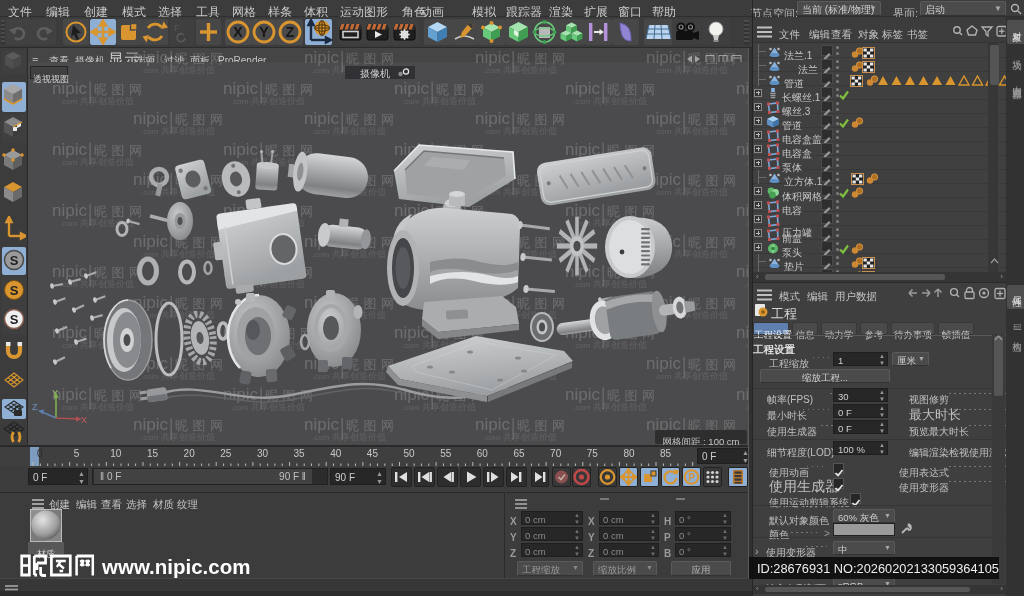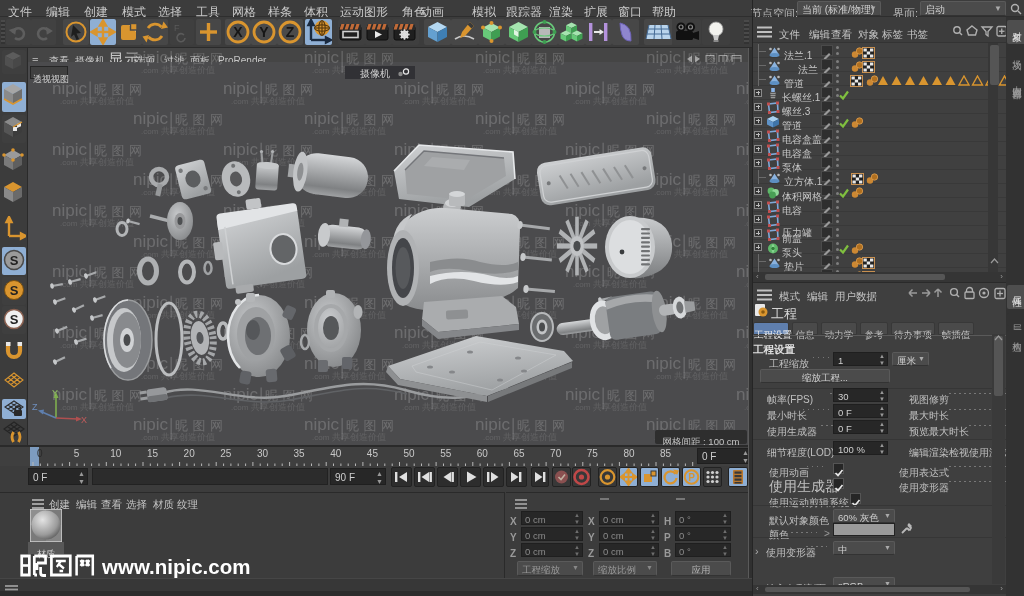--- a/index.html
+++ b/index.html
@@ -1092,20 +1092,24 @@
       <line x1="635.4" y1="16.5" x2="635.4" y2="19" stroke="#b8b8b8" stroke-width="1"></line>
       <line x1="642.7" y1="16.5" x2="642.7" y2="19" stroke="#b8b8b8" stroke-width="1"></line>
       <line x1="650.0" y1="16.5" x2="650.0" y2="19" stroke="#b8b8b8" stroke-width="1"></line>
       <line x1="657.4" y1="16.5" x2="657.4" y2="19" stroke="#b8b8b8" stroke-width="1"></line>
       <line x1="664.7" y1="15" x2="664.7" y2="19" stroke="#b8b8b8" stroke-width="1"></line>
     </svg>
 <div class="abs fld" style="left:697px;top:448px;width:55px;height:16px;padding:1px 4px"><span style="color:#cfcfcf;font-size:10px">0 F</span><span style="position:absolute;right:2px;top:0px;font-size:7px;color:#999;line-height:8px">▲<br>▼</span></div>
 <div class="abs" style="left:0;top:466px;width:752px;height:26px;background:#3c3c3c"></div>
 <div class="abs fld" style="left:28px;top:468px;width:60px;height:17px;padding:2px 4px"><span style="color:#cfcfcf;font-size:10px">0 F</span><span style="position:absolute;right:2px;top:1px;font-size:7px;color:#999;line-height:8px">▲<br>▼</span></div>
 <div class="abs" style="left:92px;top:468px;width:236px;height:17px;background:#2c2c2c;border:1px solid #222"></div>
+<div class="abs" style="left:94px;top:469px;width:218px;height:15px;background:#424242">
+      <span style="color:#c0c0c0;font-size:10px;position:absolute;left:6px;top:2px">‖ 0 F</span>
+      <span style="color:#c0c0c0;font-size:10px;position:absolute;right:6px;top:2px">90 F ‖</span>
+    </div>
 <div class="abs fld" style="left:330px;top:468px;width:56px;height:17px;padding:2px 4px"><span style="color:#cfcfcf;font-size:10px">90 F</span><span style="position:absolute;right:2px;top:1px;font-size:7px;color:#999;line-height:8px">▲<br>▼</span></div>
 <div class="abs" style="left:391px;top:467px;width:21px;height:20px;background:#2d2d2d;border-radius:2px;border:1px solid #222"><svg width="19" height="18" style="margin:0 0 0 0">
         <g fill="#e0e0e0">
           <rect x="3" y="4" width="2.4" height="10"></rect>
           <path d="M15 4 L7 9 L15 14 Z"></path>
         </g>
       </svg></div>
 <div class="abs" style="left:414px;top:467px;width:21px;height:20px;background:#2d2d2d;border-radius:2px;border:1px solid #222"><svg width="19" height="18">
         <g fill="#e0e0e0">
           <rect x="3" y="4" width="2.4" height="10"></rect>
@@ -1795,21 +1799,21 @@
 <div class="abs dd" style="left:760px;top:369px;width:130px;height:14px;text-align:center"><span style="font-size:9.5px;color:#d0d0d0;position:relative;top:1px">缩放工程...</span></div>
 <div class="abs" style="left:753px;top:388px;width:253px;height:1px;background:#363636"></div>
 <div class="abs" style="left:767px;top:389px"><span style="font-size:10px;color:#c0c0c0;white-space:nowrap">帧率(FPS)</span></div>
 <div class="abs" style="left:830px;top:393px;width:4px;height:1px;background:repeating-linear-gradient(90deg,#777 0 1.5px,transparent 1.5px 5px)"></div>
 <div class="abs fld" style="left:833px;top:388px;width:55px;height:14px;padding:1px 4px"><span style="font-size:9.5px;color:#d0d0d0">30</span><span style="position:absolute;right:2px;top:0;font-size:6px;color:#999;line-height:7px">▲<br>▼</span></div>
 <div class="abs" style="left:909px;top:389px"><span style="font-size:10px;color:#c0c0c0;white-space:nowrap">视图修剪</span></div>
 <div class="abs" style="left:949px;top:393px;width:71px;height:1px;background:repeating-linear-gradient(90deg,#777 0 1.5px,transparent 1.5px 5px)"></div>
 <div class="abs" style="left:767px;top:405px"><span style="font-size:10px;color:#c0c0c0;white-space:nowrap">最小时长</span></div>
 <div class="abs" style="left:803px;top:409px;width:30px;height:1px;background:repeating-linear-gradient(90deg,#777 0 1.5px,transparent 1.5px 5px)"></div>
 <div class="abs fld" style="left:833px;top:404px;width:55px;height:14px;padding:1px 4px"><span style="font-size:9.5px;color:#d0d0d0">0 F</span><span style="position:absolute;right:2px;top:0;font-size:6px;color:#999;line-height:7px">▲<br>▼</span></div>
-<div class="abs" style="left:909px;top:405px"><span style="font-size:10px;color:#c0c0c0;white-space:nowrap">最大时长</span></div>
+<div class="abs" style="left:909px;top:405px"><span style="font-size:13px;color:#c0c0c0;white-space:nowrap">最大时长</span></div>
 <div class="abs" style="left:949px;top:409px;width:71px;height:1px;background:repeating-linear-gradient(90deg,#777 0 1.5px,transparent 1.5px 5px)"></div>
 <div class="abs" style="left:767px;top:421px"><span style="font-size:10px;color:#c0c0c0;white-space:nowrap">使用生成器</span></div>
 <div class="abs" style="left:821px;top:425px;width:12px;height:1px;background:repeating-linear-gradient(90deg,#777 0 1.5px,transparent 1.5px 5px)"></div>
 <div class="abs fld" style="left:833px;top:420px;width:55px;height:14px;padding:1px 4px"><span style="font-size:9.5px;color:#d0d0d0">0 F</span><span style="position:absolute;right:2px;top:0;font-size:6px;color:#999;line-height:7px">▲<br>▼</span></div>
 <div class="abs" style="left:909px;top:421px"><span style="font-size:10px;color:#c0c0c0;white-space:nowrap">预览最大时长</span></div>
 <div class="abs" style="left:969px;top:425px;width:51px;height:1px;background:repeating-linear-gradient(90deg,#777 0 1.5px,transparent 1.5px 5px)"></div>
 <div class="abs" style="left:753px;top:439px;width:253px;height:1px;background:#363636"></div>
 <div class="abs" style="left:767px;top:442px"><span style="font-size:10px;color:#c0c0c0;white-space:nowrap">细节程度(LOD)</span></div>
 <div class="abs fld" style="left:833px;top:441px;width:55px;height:14px;padding:1px 4px"><span style="font-size:9.5px;color:#d0d0d0">100 %</span><span style="position:absolute;right:2px;top:0;font-size:6px;color:#999;line-height:7px">▲<br>▼</span></div>
 <div class="abs" style="left:909px;top:442px"><span style="font-size:10px;color:#c0c0c0;white-space:nowrap">编辑渲染检视使用渲染LC</span></div>
@@ -1872,20 +1876,23 @@
     </div>
 <div class="abs" style="left:1006px;top:282px;width:18px;height:314px;background:#323232"></div>
 <div class="abs" style="left:1007px;top:285px;width:17px;height:24px;background:#4e4e4e;border-radius:2px 0 0 2px">
       <span style="writing-mode:vertical-rl;font-size:9.5px;color:#e0e0e0;position:absolute;left:3px;top:4px;letter-spacing:1px">属性</span>
     </div>
 <div class="abs" style="left:1007px;top:313px;width:17px;height:13px;background:#323232;border-radius:2px 0 0 2px">
       <span style="writing-mode:vertical-rl;font-size:9.5px;color:#9a9a9a;position:absolute;left:3px;top:4px;letter-spacing:1px">层</span>
     </div>
 <div class="abs" style="left:1007px;top:330px;width:17px;height:24px;background:#323232;border-radius:2px 0 0 2px">
       <span style="writing-mode:vertical-rl;font-size:9.5px;color:#9a9a9a;position:absolute;left:3px;top:4px;letter-spacing:1px">构造</span>
+    </div>
+<div class="abs" style="left:749px;top:557px;width:250px;height:22px;background:rgba(12,12,12,0.88)">
+      <span style="position:absolute;left:8px;top:4px;font-size:12.8px;color:#ededed;white-space:nowrap;font-family:'Liberation Sans'">ID:28676931 NO:20260202133059364105</span>
     </div>
 <svg class="abs" style="left:19px;top:551px" width="240" height="30" viewBox="0 0 240 30">
 <g fill="none" stroke="#fff" stroke-width="3" transform="scale(0.9 1)">
 
 <rect x="3" y="5" width="8.5" height="19"></rect>
 <line x1="3" y1="14.5" x2="11.5" y2="14.5" stroke-width="2.6"></line>
 <path d="M17 5 L29.5 5 L29.5 12 L20 12 M17 5 L17 24 M17 24 L20 24 M20 12 L20 19 M24 16 L24 22 Q24 24.5 27 24.5 L30 24.5"></path>
 
 <rect x="36" y="5" width="21" height="19"></rect>
 <path d="M41 10 L52 10 M46.5 10 L42 16 M44 13 L50 17.5 M45 20 L49 20" stroke-width="2.4"></path>

